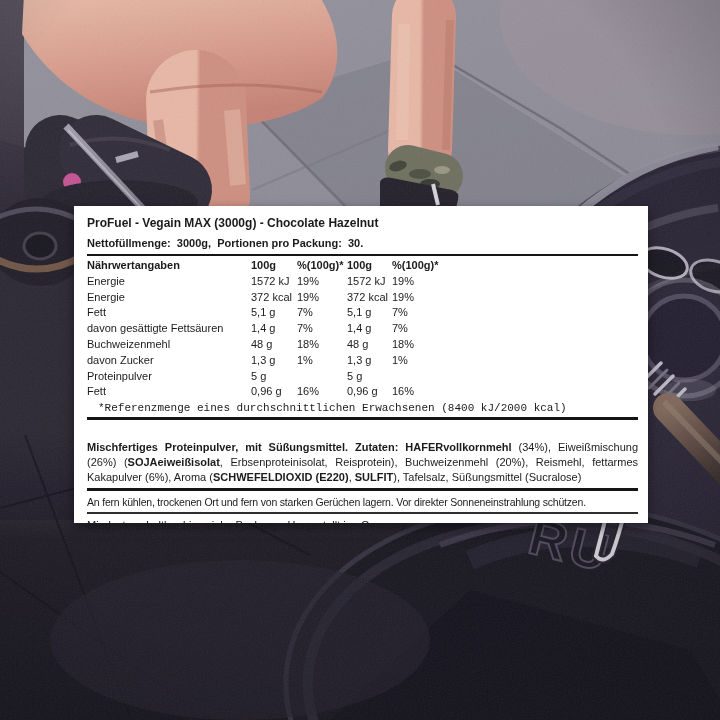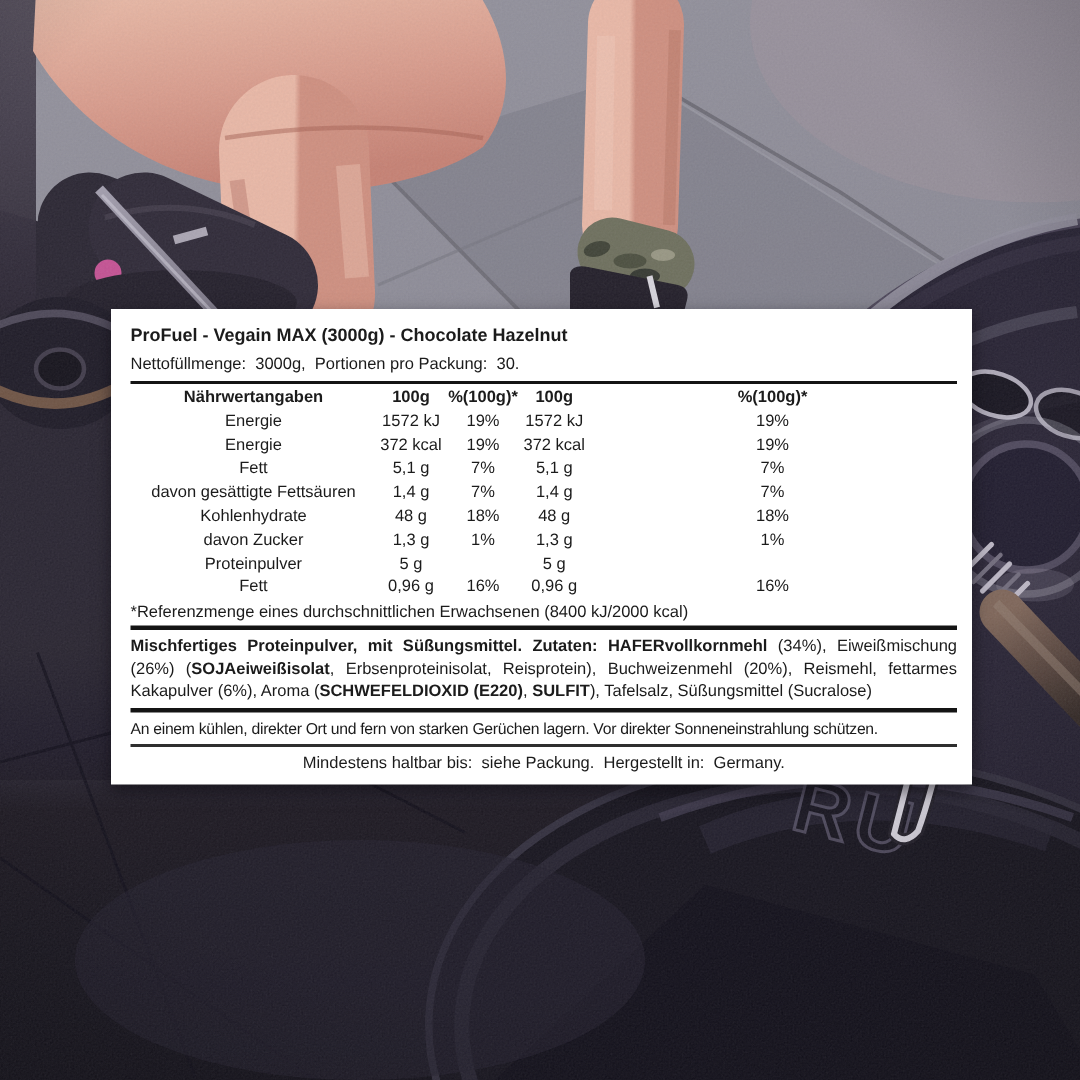--- a/index.html
+++ b/index.html
@@ -11,40 +11,40 @@
 
   
   .label-box{
     position:absolute;left:74px;top:206px;width:574px;height:317px;
     background:#ffffff;color:#1b1b1b;box-sizing:border-box;
     padding:9px 10px 0 13px;
     box-shadow:0 4px 10px rgba(8,6,12,.5);
     font-size:11px;line-height:14px;
   }
   .title{font-size:12px;font-weight:bold;margin:1px 0 6px 0;white-space:pre-wrap;}
-  .netto{margin:0 0 4px 0;white-space:pre-wrap;}
+  .netto{margin:0 0 4px 0;white-space:pre-wrap;font-weight:bold;}
   .rule{height:2px;background:#141414;}
   .rule.thick{height:3px;}
   .rule.soft{background:#2e2e2e;}
   table.nutri{width:100%;border-collapse:collapse;table-layout:fixed;margin-top:2px;}
   table.nutri th,table.nutri td{
-    padding:0;text-align:center;font-weight:normal;font-size:11px;
+    padding:0;text-align:left;font-weight:normal;font-size:11px;
     line-height:15.8px;white-space:nowrap;overflow:visible;vertical-align:top;
   }
   table.nutri thead th{font-weight:bold;}
   td.ind{padding-left:18px;margin-left:11px;}
-  .footnote{line-height:14px;margin:1px 0 2px 0;white-space:pre-wrap;}
+  .footnote{line-height:14px;margin:1px 0 2px 11px;white-space:pre-wrap;font-family:Liberation Mono, monospace;}
   .ingredients{
-    margin:4px 0 3px 0;text-align:justify;line-height:15px;white-space:normal;
+    margin:20px 0 3px 0;text-align:justify;line-height:15px;white-space:normal;
   }
   .ingredients b{font-weight:bold;}
   .storage{
     margin:4px 0 3px 0;white-space:nowrap;font-size:10.5px;letter-spacing:-0.2px;
   }
-  .mhd{margin:4px 0 0 0;white-space:pre-wrap;text-align:center;}
+  .mhd{margin:4px 0 0 0;white-space:pre-wrap;}
 </style>
 </head>
 <body>
 
 <div class="stage">
 
   <svg class="bg" viewBox="0 0 720 720" aria-hidden="true">
     <defs>
       <linearGradient id="gFloor" x1="0" y1="0" x2="0.25" y2="1">
         <stop offset="0" stop-color="#93929c"></stop>
@@ -245,21 +245,21 @@
           <td>7%</td>
         </tr>
         <tr>
           <td class="ind">davon gesättigte Fettsäuren</td>
           <td>1,4 g</td>
           <td>7%</td>
           <td>1,4 g</td>
           <td>7%</td>
         </tr>
         <tr>
-          <td>Kohlenhydrate</td>
+          <td>Buchweizenmehl</td>
           <td>48 g</td>
           <td>18%</td>
           <td>48 g</td>
           <td>18%</td>
         </tr>
         <tr>
           <td class="ind">davon Zucker</td>
           <td>1,3 g</td>
           <td>1%</td>
           <td>1,3 g</td>
@@ -281,17 +281,17 @@
         </tr>
       </tbody>
     </table>
 
     <div class="footnote">*Referenzmenge eines durchschnittlichen Erwachsenen (8400 kJ/2000 kcal)</div>
     <div class="rule thick"></div>
 
     <p class="ingredients"><b>Mischfertiges Proteinpulver, mit Süßungsmittel.  Zutaten:  HAFERvollkornmehl</b><span> (34%), Eiweißmischung (26%) (</span><b>SOJAeiweißisolat</b><span>, Erbsenproteinisolat, Reisprotein), Buchweizenmehl (20%), Reismehl, fettarmes Kakapulver (6%), Aroma (</span><b>SCHWEFELDIOXID (E220)</b><span>, </span><b>SULFIT</b><span>), Tafelsalz, Süßungsmittel (Sucralose)</span></p>
 
     <div class="rule thick"></div>
-    <p class="storage">An einem kühlen, direkter Ort und fern von starken Gerüchen lagern. Vor direkter Sonneneinstrahlung schützen.</p>
+    <p class="storage">An fern kühlen, trockenen Ort und fern von starken Gerüchen lagern. Vor direkter Sonneneinstrahlung schützen.</p>
     <div class="rule soft"></div>
     <p class="mhd">Mindestens haltbar bis:  siehe Packung.  Hergestellt in:  Germany.</p>
   </div>
 </div>
 
 </body></html>

